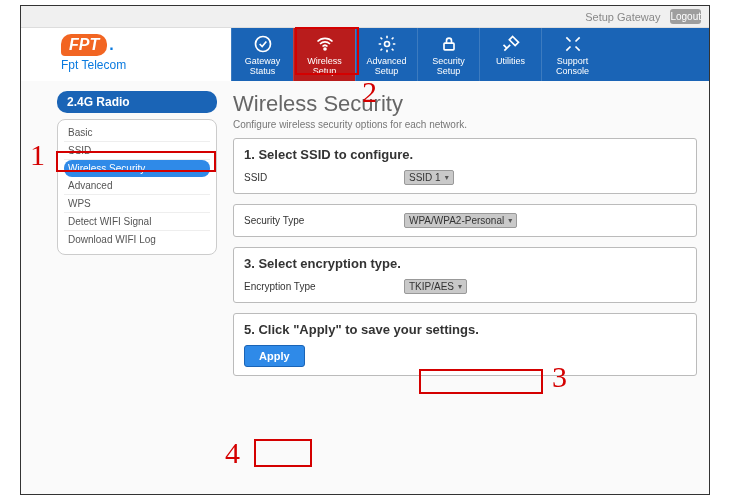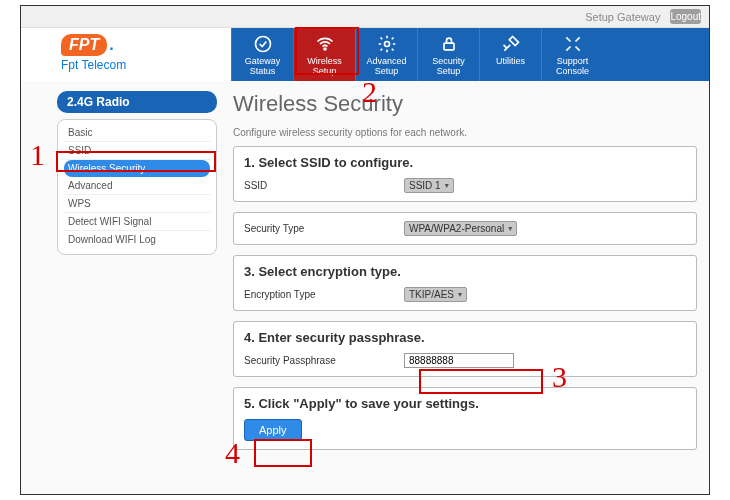--- a/index.html
+++ b/index.html
@@ -27,31 +27,31 @@
   .body { display:flex; padding: 10px 8px 10px 36px; gap: 16px; }
   .sidebar { width:160px; }
   .side-head { background:#1a64b6; color:#fff; border-radius:10px; padding:4px 10px; font-size:12px; font-weight:bold; margin-bottom:6px; }
   .side-items { border:1px solid #ccc; border-radius:8px; padding:4px 6px 6px 6px; background:#fff; }
   .side-item { font-size:10px; color:#555; padding:3px 4px; border-bottom:1px solid #eee; cursor:pointer; }
   .side-item:last-child { border-bottom:none; }
   .side-item.active { background:#2f8ae8; color:#fff; border-radius:8px; border-bottom:none; }
 
   .content { flex:1; padding-right:4px; }
   .page-title { font-size:22px; color:#666; font-weight:300; }
-  .page-sub { font-size:10px; color:#777; margin-top:10px; margin-bottom:8px; }
+  .page-sub { font-size:10px; color:#777; margin-top:2px; margin-bottom:8px; }
 
   .panel { border:1px solid #bbb; border-radius:3px; background:#fff; padding:8px 10px; margin-bottom:10px; }
   .panel h4 { font-size:13px; color:#333; margin-bottom:8px; }
   .row { display:flex; align-items:center; gap:10px; font-size:10px; color:#333; }
   .lbl { width:150px; }
   .sel { background:#c9c9c9; color:#333; border:1px solid #999; border-radius:2px; padding:1px 4px; font-size:10px; display:inline-flex; align-items:center; gap:4px; }
   .sel:after { content:"▾"; color:#555; font-size:8px; }
   .txt { border:1px solid #999; padding:1px 4px; font-size:10px; width:110px; background:#fff; }
 
-  .apply-btn { background:#2f8ae8; color:#fff; border:1px solid #1a64b6; border-radius:3px; padding:4px 14px; font-size:11px; font-weight:normal; cursor:pointer; }
+  .apply-btn { background:#2f8ae8; color:#fff; border:1px solid #1a64b6; border-radius:3px; padding:4px 14px; font-size:11px; font-weight:bold; cursor:pointer; }
 
   
   .anno-box { position:absolute; border:2px solid #d40000; pointer-events:none; }
   .anno-num { position:absolute; color:#d40000; font-family: Georgia, 'Times New Roman', serif; font-size:30px; pointer-events:none; }
 </style>
 </head>
 <body>
 
 <div class="frame">
   <div class="canvas">
@@ -169,27 +169,20 @@
         </div>
 
         <div class="panel">
           <h4>3. Select encryption type.</h4>
           <div class="row">
             <span class="lbl">Encryption Type</span>
             <span class="sel">TKIP/AES</span>
           </div>
         </div>
 
-        <div class="panel">
-          <h4>4. Enter security passphrase.</h4>
-          <div class="row">
-            <span class="lbl">Security Passphrase</span>
-            <input class="txt" type="text" value="88888888" style="">
-          </div>
-        </div>
 
         <div class="panel">
           <h4>5. Click "Apply" to save your settings.</h4>
           <button class="apply-btn">Apply</button>
         </div>
       </div>
     </div>
   </div>
 
   <div class="anno-box" style="left:295px; top:27px; width:64px; height:48px;"></div>

